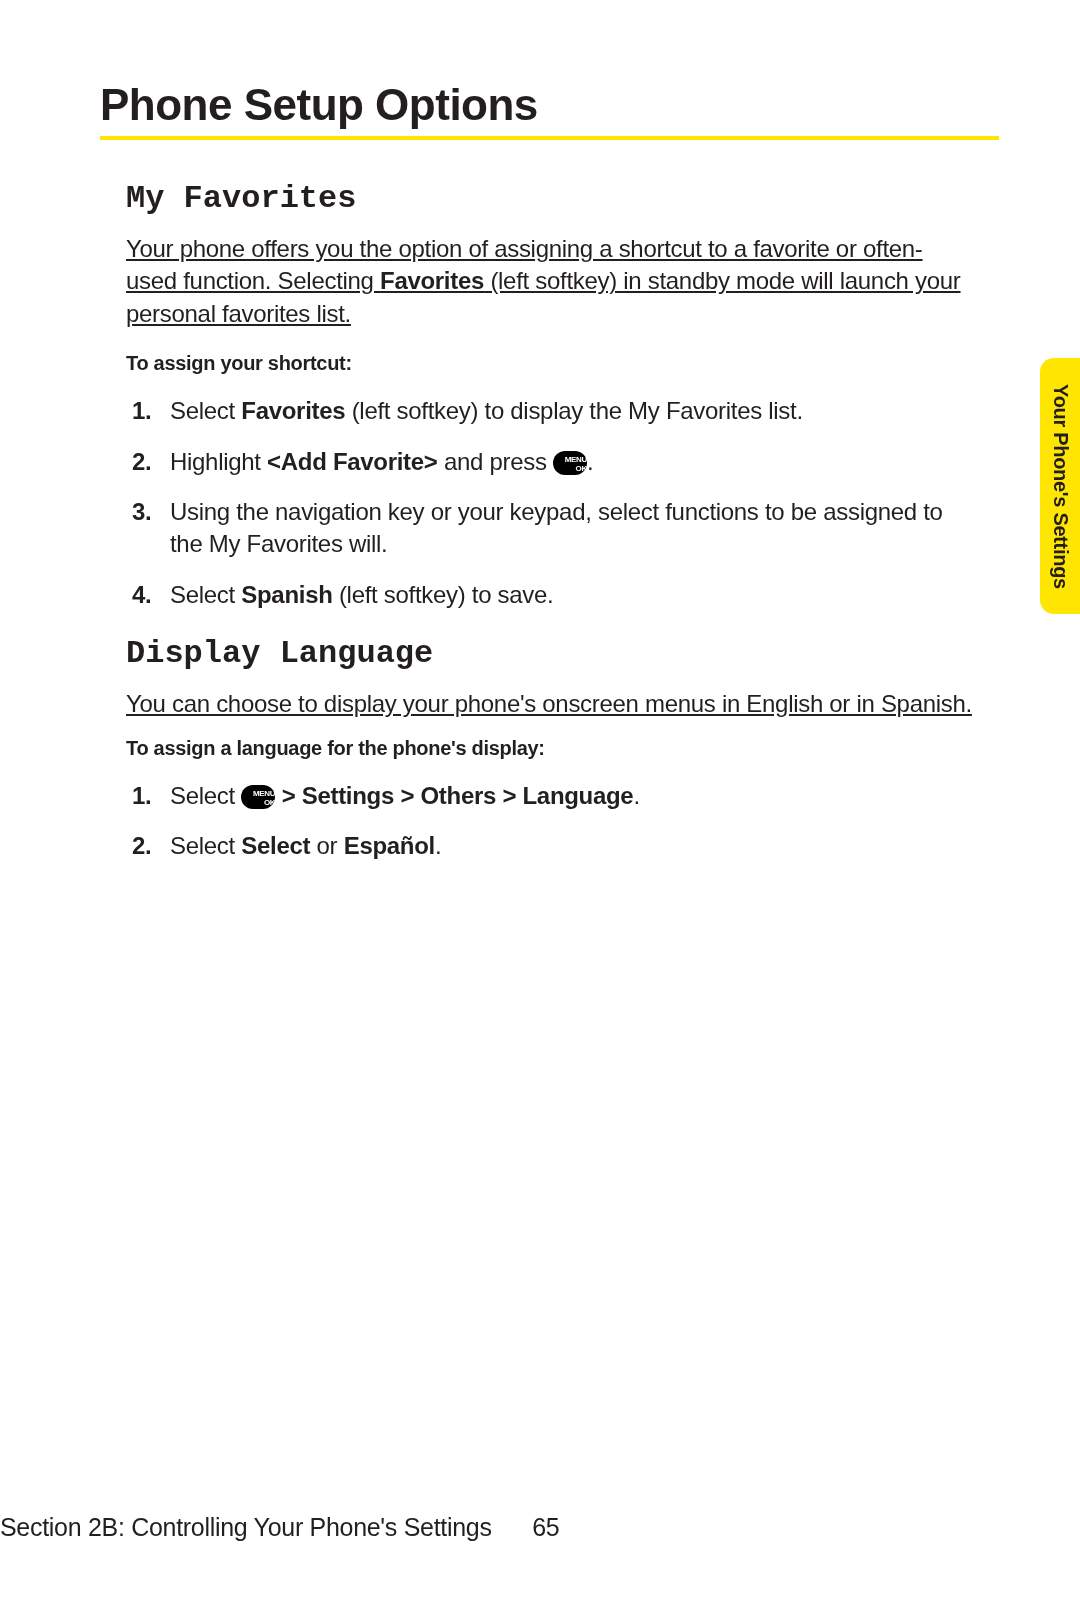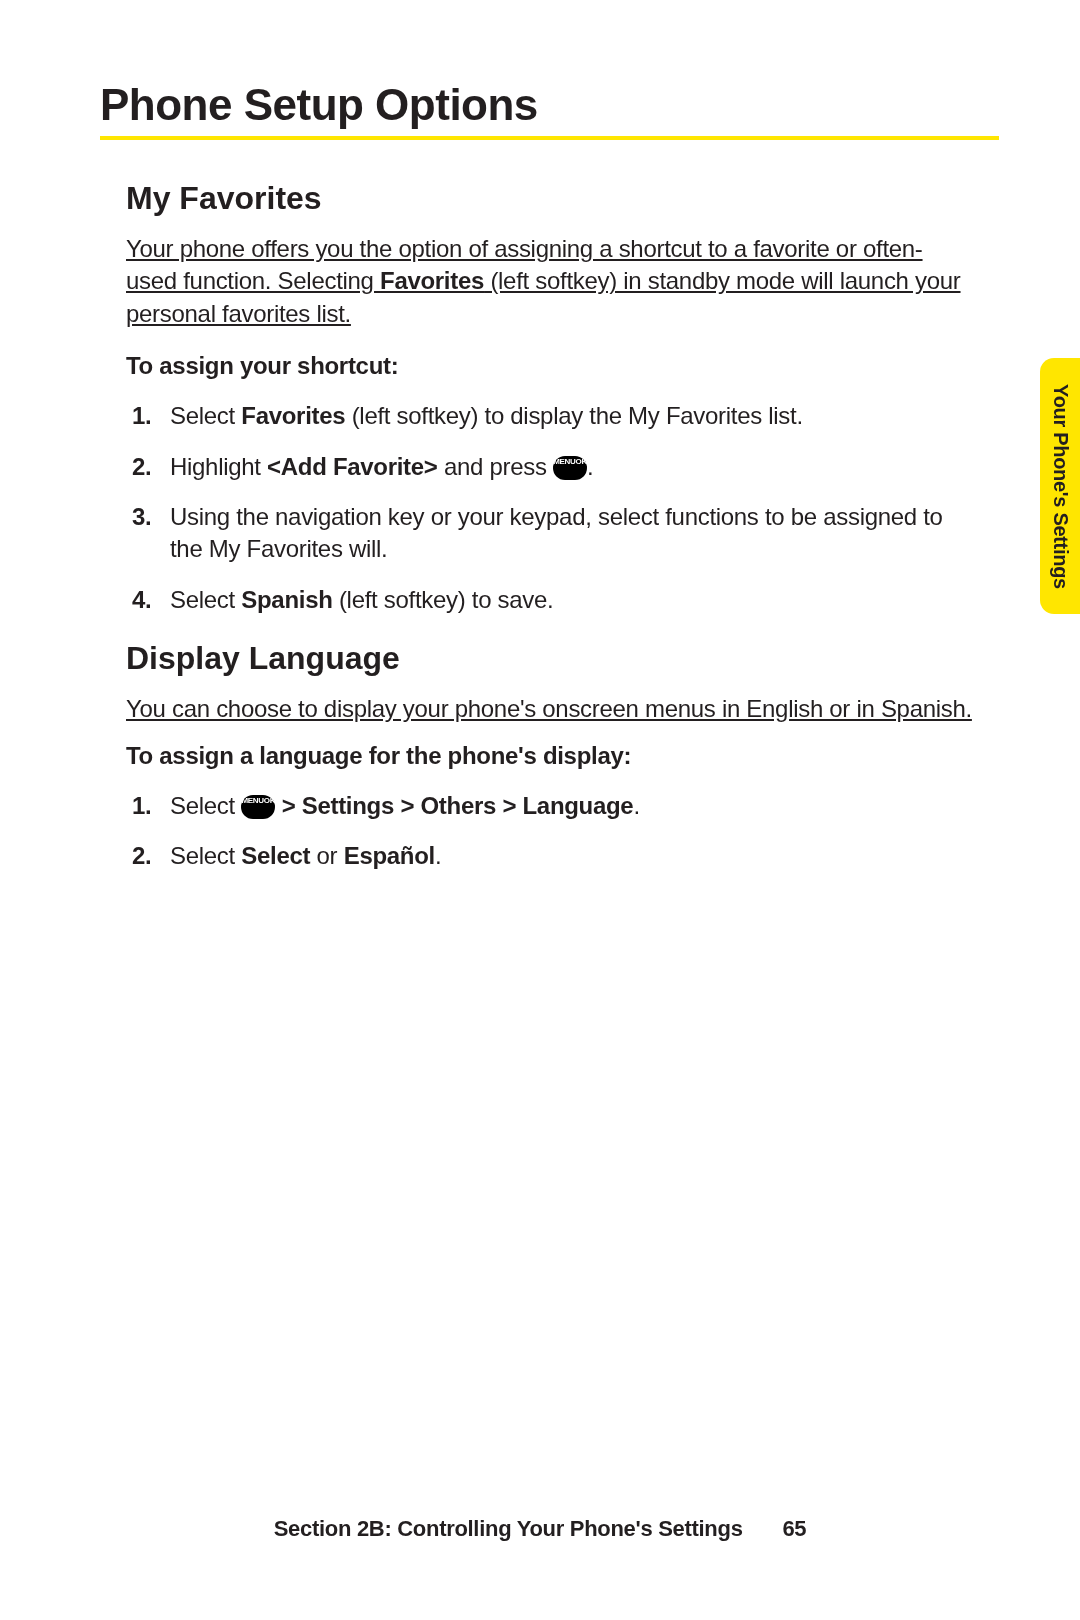--- a/index.html
+++ b/index.html
@@ -28,32 +28,33 @@
   .rule {
     height: 4px;
     background: #ffe600;
     margin: 0 0 40px 0;
   }
   .h2 {
     font-size: 32px;
     font-weight: 700;
     margin: 4px 0 16px 0;
     padding-left: 26px;
+    font-family: Liberation Mono, monospace;
   }
   .body {
     font-size: 24px;
     line-height: 1.35;
     padding: 0 26px 0 26px;
     margin: 0 0 22px 0;
     letter-spacing: -0.3px;
     text-decoration: underline;
   }
   .body.tight { margin-bottom: 16px; }
   .prompt {
-    font-size: 24px;
+    font-size: 20px;
     font-weight: 700;
     padding-left: 26px;
     margin: 0 0 20px 0;
     letter-spacing: -0.3px;
   }
   ol.steps {
     list-style: none;
     padding: 0 26px 0 26px;
     margin: 0 0 24px 0;
   }
@@ -67,33 +68,33 @@
   }
   ol.steps li .num {
     position: absolute;
     left: 6px;
     top: 0;
     font-weight: 700;
   }
   .b { font-weight: 700; }
   .menu-icon {
     display: inline-flex;
-    align-items: flex-start;
+    align-items: flex-end;
     justify-content: center;
     width: 34px;
     height: 24px;
     background: #000;
     color: #fff;
     border-radius: 12px / 12px;
     font-size: 8px;
     font-weight: 700;
     line-height: 8px;
     text-align: center;
     vertical-align: middle;
-    flex-direction: row;
+    flex-direction: column;
     padding-top: 1px;
     box-sizing: border-box;
   }
   .menu-icon span { display: block; line-height: 9px; }
   .tip-box {
     display: flex;
     border: 1px solid #bdbdbd;
     margin: 0 6px 36px 26px;
     background: #e7e8e9;
     font-size: 22px;
@@ -127,23 +128,22 @@
     white-space: nowrap;
     font-size: 20px;
     font-weight: 700;
     letter-spacing: -0.3px;
   }
   .footer {
     position: absolute;
     bottom: 78px;
     left: 0;
     right: 0;
-    text-align: center;
-    font-size: 22px;
-    font-weight: 700;
+    font-size: 25px;
+    font-weight: 400;
     letter-spacing: -0.3px;
   }
   .footer .pagenum {
     display: inline-block;
     margin-left: 34px;
   }
 </style>
 </head>
 <body>
 

